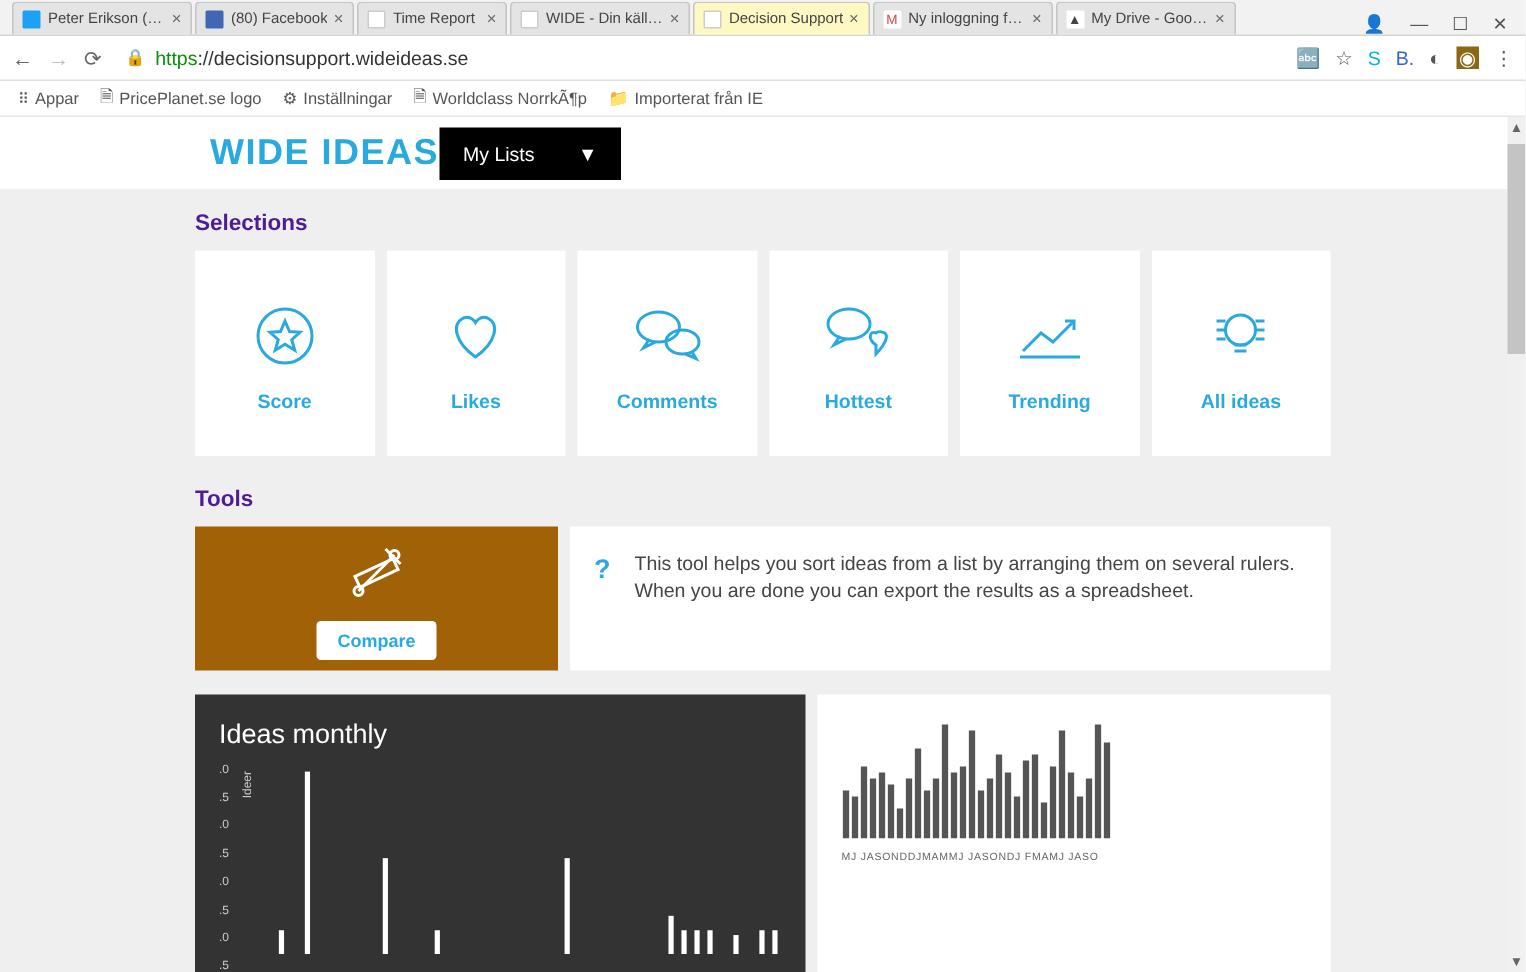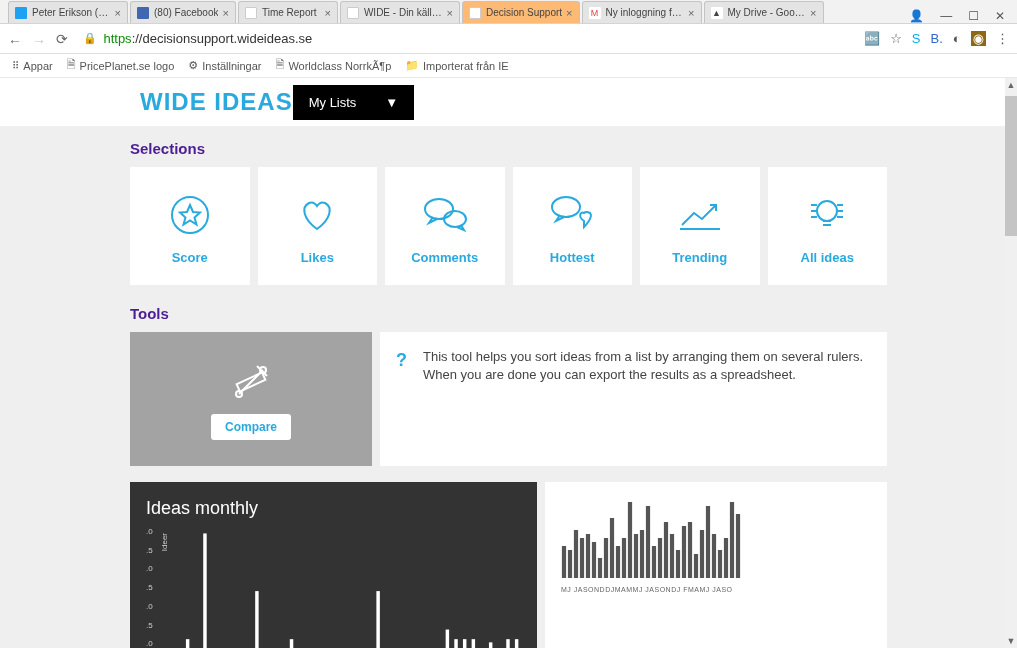--- a/index.html
+++ b/index.html
@@ -1,21 +1,21 @@
 <!DOCTYPE html>
 <html><head>
 <meta charset="utf-8">
 <style>
 * { box-sizing: border-box; margin: 0; padding: 0; }
 body { font-family: Arial, sans-serif; background: #fff; width: 1017px; height: 648px; overflow: hidden; }
 
 
 .browser-tabs { height: 24px; background: #f2f2f2; display: flex; align-items: flex-end; padding-left: 8px; border-bottom: 1px solid #d4d4d4; }
 .browser-tab { height: 22px; background: #e4e4e4; border: 1px solid #c4c4c4; border-bottom: none; border-radius: 3px 3px 0 0; padding: 0 6px; display: flex; align-items: center; font-size: 10px; color: #444; margin-right: 2px; min-width: 100px; max-width:120px; position: relative; cursor: pointer; }
-.browser-tab.active { background: #fdba74; z-index: 2; }
+.browser-tab.active { background: #fef9c3; z-index: 2; }
 .browser-tab .favicon { width: 12px; height: 12px; margin-right: 5px; flex-shrink: 0; }
 .browser-tab .tab-title { flex: 1; white-space: nowrap; overflow: hidden; text-overflow: ellipsis; }
 .browser-tab .close-x { margin-left: 4px; font-size: 11px; color: #666; flex-shrink:0;}
 .window-controls { margin-left: auto; display: flex; gap: 16px; padding: 0 12px; align-items: center; font-size: 12px; color: #555; }
 .window-controls span { cursor: pointer; }
 
 .addr-bar { height: 30px; display: flex; align-items: center; padding: 0 8px; gap: 10px; font-size: 13px; border-bottom: 1px solid #e0e0e0; }
 .nav-btn { color: #666; font-size: 14px; cursor: pointer; }
 .url-box { flex: 1; display: flex; align-items: center; gap: 6px; padding: 0 6px; }
 .lock { color: #0a8f08; font-size: 11px; }
@@ -29,27 +29,27 @@
 
 .page-area { height: calc(648px - 24px - 30px - 24px); overflow: hidden; position: relative; }
 .page-header { height: 48px; background: #fff; display: flex; align-items: center; padding: 0 140px; justify-content: flex-start; }
 .logo { font-family: Arial, sans-serif; font-weight: bold; font-size: 24px; color: #2aa9df; letter-spacing: 1px; }
 .my-lists-btn { background: #000; color: #fff; padding: 10px 16px; font-size: 13px; display: flex; align-items: center; gap: 29px; cursor: pointer; }
 
 .page-body { background: #efefef; padding: 14px 130px 40px 130px; height: calc(100% - 48px); overflow: hidden; position: relative; }
 h2 { font-size: 15px; font-weight: bold; color: #4c1d95; margin-bottom: 10px; }
 
 .selection-row { display: flex; gap: 8px; margin-bottom: 20px; }
-.sel-card { flex: 1; background: #fff; height: 118px; display: flex; flex-direction: column; align-items: center; justify-content: center; cursor: pointer; }
+.sel-card { flex: 1; background: #fff; height: 137px; display: flex; flex-direction: column; align-items: center; justify-content: center; cursor: pointer; }
 .sel-card .icon-wrap { height: 55px; display: flex; align-items: center; justify-content: center; margin-bottom: 8px; }
 .sel-card svg { stroke: #2aa9df; fill: none; stroke-width: 2; }
 .sel-label { color: #2aa9df; font-size: 13px; font-weight: bold; }
 
 .tools-row { display: flex; gap: 8px; margin-bottom: 16px; }
-.compare-card { width: 242px; height: 134px; background: #a3a3a3; display: flex; flex-direction: column; align-items: center; justify-content: center; }
+.compare-card { width: 242px; height: 96px; background: #a16207; display: flex; flex-direction: column; align-items: center; justify-content: center; }
 .compare-btn { background: #fff; color: #2aa9df; font-size: 12px; font-weight: bold; padding: 6px 14px; border-radius: 3px; margin-top: 8px; cursor: pointer; }
 .tool-desc { flex: 1; background: #fff; padding: 16px; display: flex; gap: 16px; font-size: 13px; color: #444; line-height: 1.4; }
 .tool-desc .q { color: #2aa9df; font-size: 18px; font-weight: bold; flex-shrink: 0; }
 
 .charts-row { display: flex; gap: 8px; }
 .chart-card { background: #fff; height: 200px; }
 .chart-card.dark { background: #333; color: #fff; width: 407px; padding: 16px; }
 .chart-card.light { flex: 1; padding: 16px; }
 .chart-title { font-size: 18px; font-weight: normal; margin-bottom: 8px; }
 

